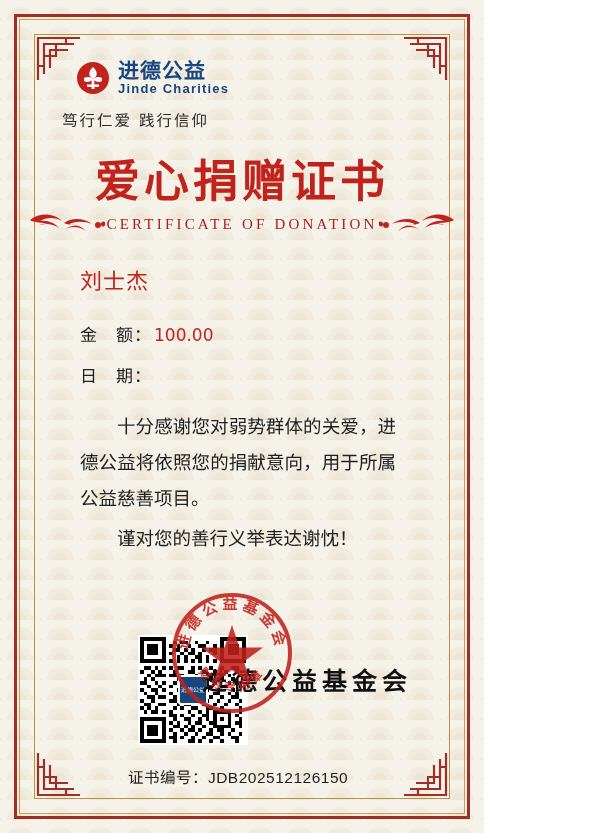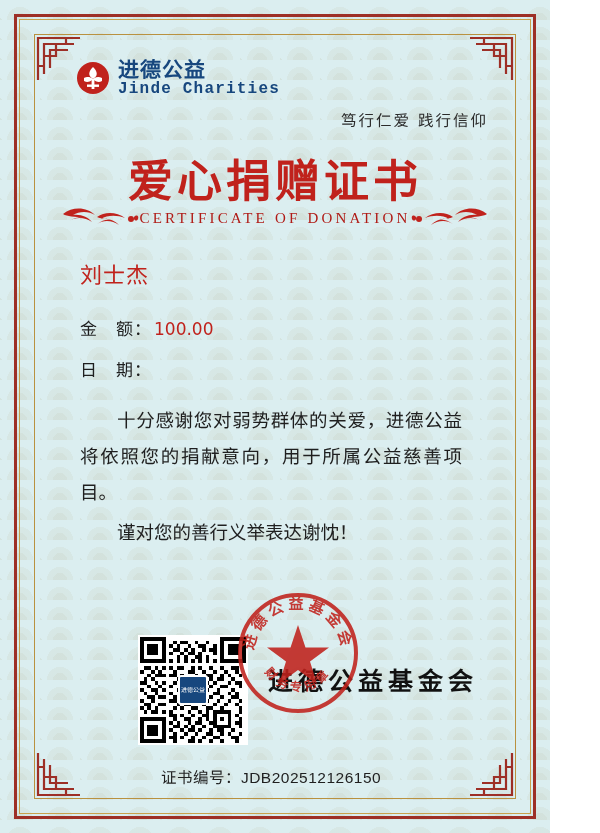--- a/index.html
+++ b/index.html
@@ -10,23 +10,23 @@
   body {
     width: 600px;
     height: 833px;
     font-family: "Liberation Sans", sans-serif;
     overflow: hidden;
   }
 
   
   .page {
     position: relative;
-    width: 550px;
+    width: 484px;
     height: 833px;
-    background: #7dd3fc;
+    background: #e5e5e5;
     box-sizing: border-box;
   }
 
   
   .wave-bg {
     position: absolute;
     inset: 0;
     background-color: #fbf7ec;
     background-image:
       radial-gradient(circle at 0 100%, rgba(205,180,130,0.20) 0 2px, transparent 2px),
@@ -94,51 +94,52 @@
   .logo-mark svg { display:block; }
   .logo-text { line-height: 1; }
   .logo-cn {
     font-family: "DejaVu Sans", sans-serif;
     font-size: 21px;
     font-weight: bold;
     color: #17477e;
     letter-spacing: 1px;
   }
   .logo-en {
-    font-family: Liberation Mono, monospace;
-    font-size: 16px;
+    font-family: Liberation Sans, sans-serif;
+    font-size: 13px;
     font-weight: bold;
     color: #17477e;
     letter-spacing: 1.2px;
     margin-top: 0;
   }
 
   
   .slogan {
-    text-align: right;
+    text-align: left;
     font-family: "DejaVu Sans", sans-serif;
     font-size: 15.5px;
     color: #2b2b2b;
     letter-spacing: 2px;
     margin-top: 6px;
   }
   .main-title {
     text-align: center;
     font-family: "DejaVu Sans", sans-serif;
     font-size: 45px;
     font-weight: bold;
     color: #c0221c;
     letter-spacing: 4px;
     margin-top: 28px;
     line-height: 1.05;
   }
   .sub-title-row {
     display: flex;
     align-items: center;
     justify-content: center;
+    margin-top: 6px;
   }
   .sub-title {
     font-family: "Liberation Serif", serif;
     font-size: 15px;
     color: #b01b16;
     letter-spacing: 3.2px;
     white-space: nowrap;
   }
   .flourish { color: #c0221c; flex: 0 0 auto; }
   .flourish svg { display:block; }

